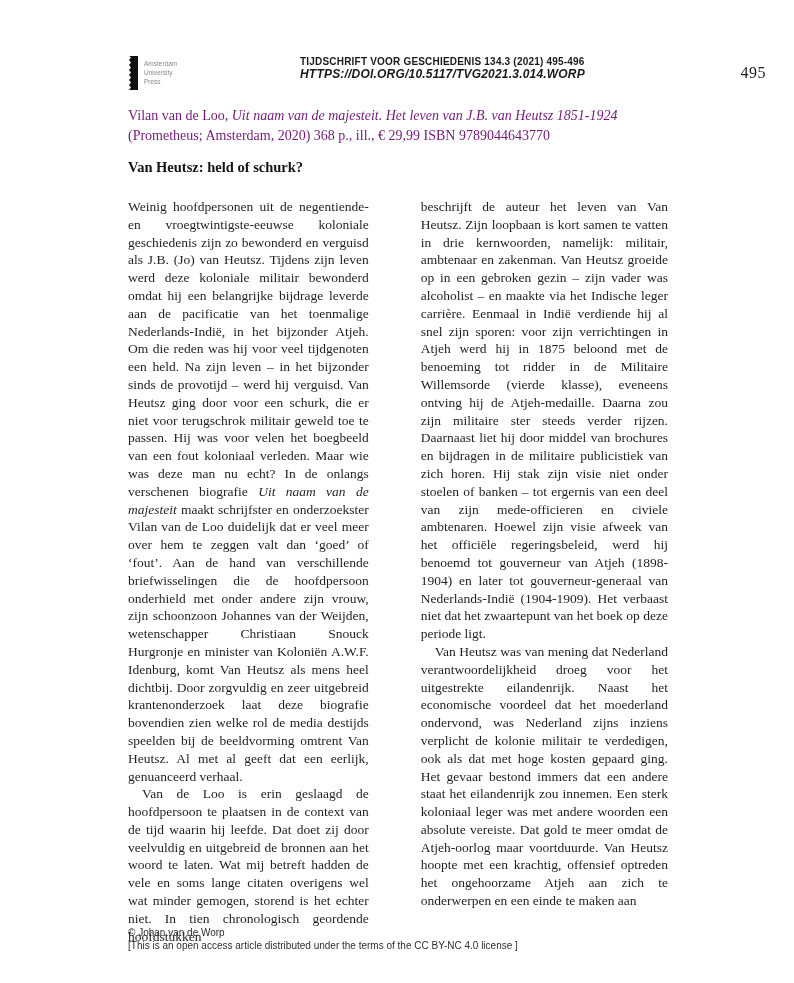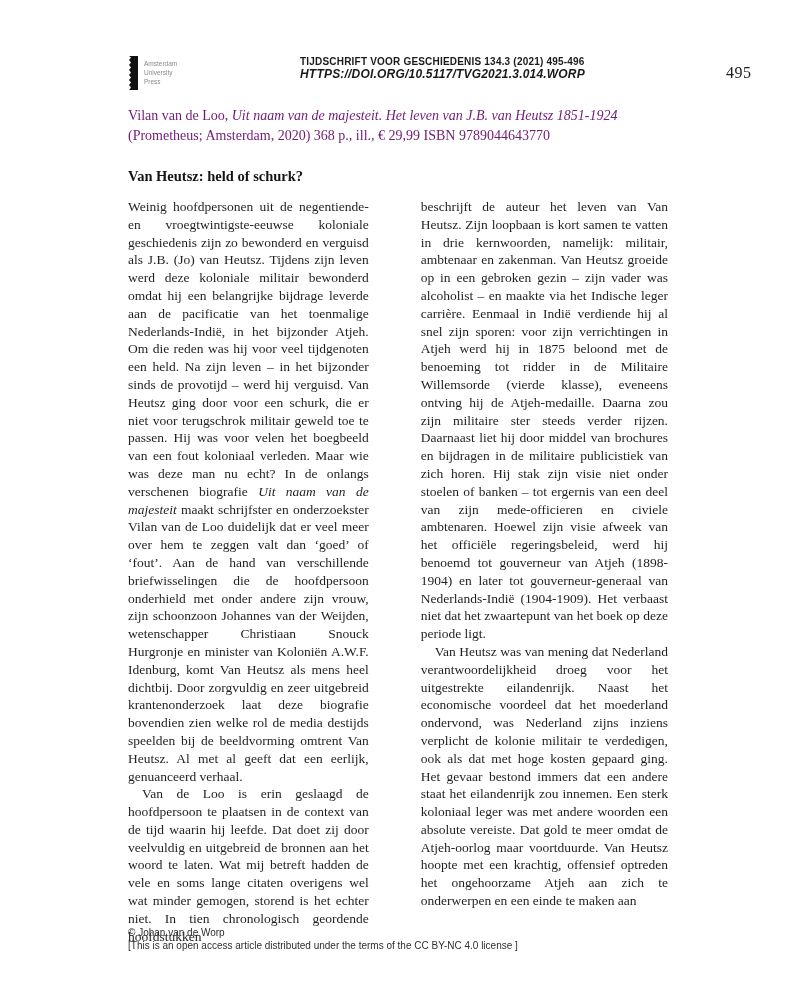--- a/index.html
+++ b/index.html
@@ -22,32 +22,32 @@
     position: absolute; top: 55px; left: 300px; width: 366px;
     text-align: left;
     font-family: "Liberation Sans", sans-serif;
     color: #1a1a1a;
   }
   .journal-line { font-size: 10px; font-weight: bold; letter-spacing: 0.2px; line-height: 13px; }
   .doi-line { font-size: 12px; font-weight: bold; font-style: italic; letter-spacing: 0.2px; line-height: 13px; }
 
   .page-number {
     position: absolute; top: 64px; left: 726px; width: 40px;
-    font-size: 16px; color: #1e1e1e; text-align: left; letter-spacing: 0.5px;
+    font-size: 16px; color: #1e1e1e; text-align: right; letter-spacing: 0.5px;
   }
 
   
   .citation {
     position: absolute; top: 106px; left: 128px; width: 540px;
     font-size: 14px; line-height: 19.5px; color: #701a75;
   }
   .citation em { font-style: italic; }
 
   .section-heading {
-    position: absolute; top: 168px; left: 128px; width: 540px;
+    position: absolute; top: 159px; left: 128px; width: 540px;
     font-size: 14.5px; font-weight: bold; color: #141414;
   }
 
   
   .columns {
     position: absolute; top: 198px; left: 128px; width: 540px;
     display: flex; gap: 24px;
   }
   .col { font-size: 13.5px; line-height: 17.8px; text-align: justify; color: #1f1f1f; }
   .col-left  { width: 256px; }

